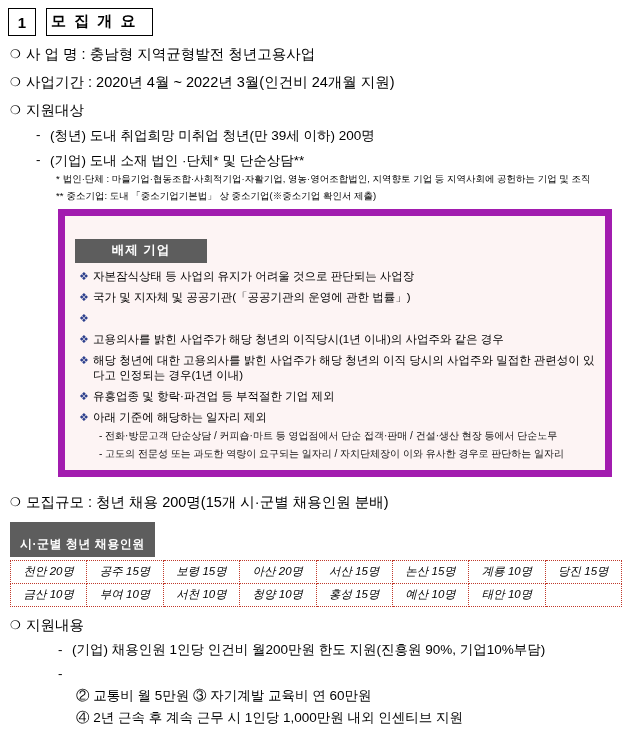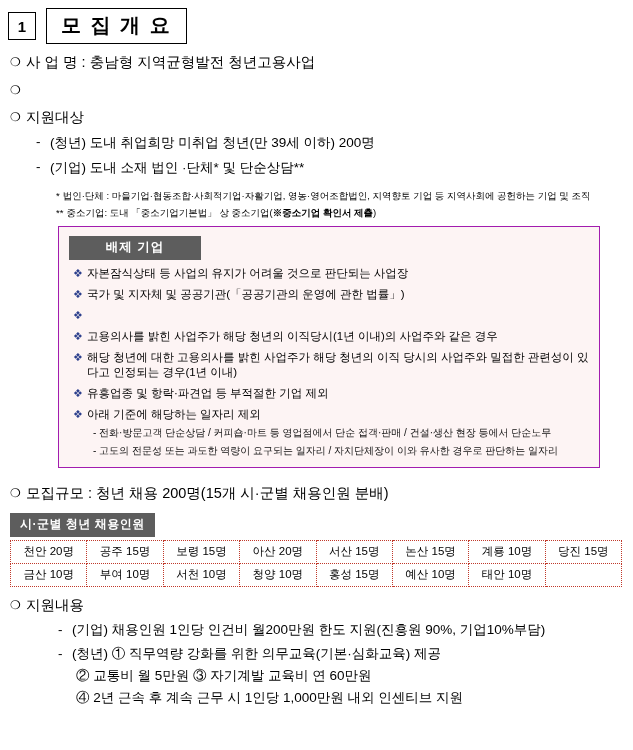--- a/index.html
+++ b/index.html
@@ -33,22 +33,22 @@
     border: 1.5px solid #000;
     display: flex;
     align-items: center;
     justify-content: center;
     font-size: 15px;
     font-weight: bold;
     margin-right: 10px;
   }
   .header-title-box {
     border: 1.5px solid #000;
-    padding: 3px 14px 4px 14px;
-    font-size: 20px;
+    padding: 3px 14px 4px 4px;
+    font-size: 15px;
     font-weight: bold;
     letter-spacing: 2px;
   }
   
   .lvl1 {
     display: flex;
     align-items: flex-start;
     margin: 9px 0 0 10px;
     font-size: 14.5px;
   }
@@ -70,41 +70,41 @@
   }
   .lvl2 .mark {
     width: 14px;
     flex: 0 0 14px;
   }
   .lvl2 .txt {
     line-height: 18px;
   }
   .note {
     font-size: 9.5px;
-    margin: 12px 0 0 56px;
+    margin: 2px 0 0 56px;
     line-height: 13px;
   }
   .note2 {
     font-size: 9.5px;
     margin: 4px 0 0 56px;
     line-height: 13px;
   }
   .note .star, .note2 .star {
     margin-right: 3px;
   }
   .bold {
-    font-weight: bold;
+    font-weight: normal;
   }
   
   .excl-wrap {
     margin: 7px 0 16px 58px;
     width: 540px;
-    border: 1px solid #a21caf;
+    border: 7px solid #a21caf;
     background: #fdf4f4;
-    padding: 2px 0 9px 0;
+    padding: 16px 0 9px 0;
   }
   .excl-title {
     background: #5d5d5d;
     color: #ffffff;
     font-size: 12.5px;
     font-weight: bold;
     padding: 3px 0 4px 0;
     width: 132px;
     text-align: center;
     margin: 7px 0 6px 10px;
@@ -127,30 +127,31 @@
     margin: 4px 0 0 34px;
     line-height: 14px;
     color: #111;
   }
   
   .tbl-title {
     background: #5d5d5d;
     color: #ffffff;
     font-size: 12px;
     font-weight: bold;
-    padding: 3px 10px 4px 10px;
+    padding: 14px 10px 4px 10px;
     display: inline-block;
     margin: 10px 0 0 10px;
     letter-spacing: 0.5px;
   }
   table.recruit {
     border-collapse: collapse;
     margin: 3px 0 0 10px;
     width: 612px;
     table-layout: fixed;
+    font-style: italic;
   }
   table.recruit td {
     border: 1px dotted #c0392b;
     font-size: 11.5px;
     text-align: center;
     padding: 3px 0 4px 0;
     background: #fff;
   }
   
   .lvl3 {
@@ -179,20 +180,21 @@
 
   
   <div class="lvl1">
     <span class="mark">❍</span>
     <span class="txt">사 업 명 : 충남형 지역균형발전 청년고용사업</span>
   </div>
 
   
   <div class="lvl1">
     <span class="mark">❍</span>
+    <span class="txt">사업기간 : 2020년 4월 ~ 2022년 3월(인건비 24개월 지원)</span>
   </div>
 
   
   <div class="lvl1">
     <span class="mark">❍</span>
     <span class="txt">지원대상</span>
   </div>
 
   <div class="lvl2">
     <span class="mark">-</span>
@@ -286,18 +288,17 @@
     <span class="txt">지원내용</span>
   </div>
 
   <div class="lvl3">
     <span class="mark" style="flex:0 0 14px">-</span>
     <span>(기업) 채용인원 1인당 인건비 월200만원 한도 지원(진흥원 90%, 기업10%부담)</span>
   </div>
 
   <div class="lvl3">
     <span class="mark" style="flex:0 0 14px">-</span>
-    <span>(청년) ① 직무역량 강화를 위한 의무교육(기본·심화교육) 제공</span>
   </div>
   <div class="indent-more">② 교통비 월 5만원   ③ 자기계발 교육비 연 60만원</div>
   <div class="indent-more">④ 2년 근속 후 계속 근무 시 1인당 1,000만원 내외 인센티브 지원</div>
 
 </div>
 
 </body></html>

